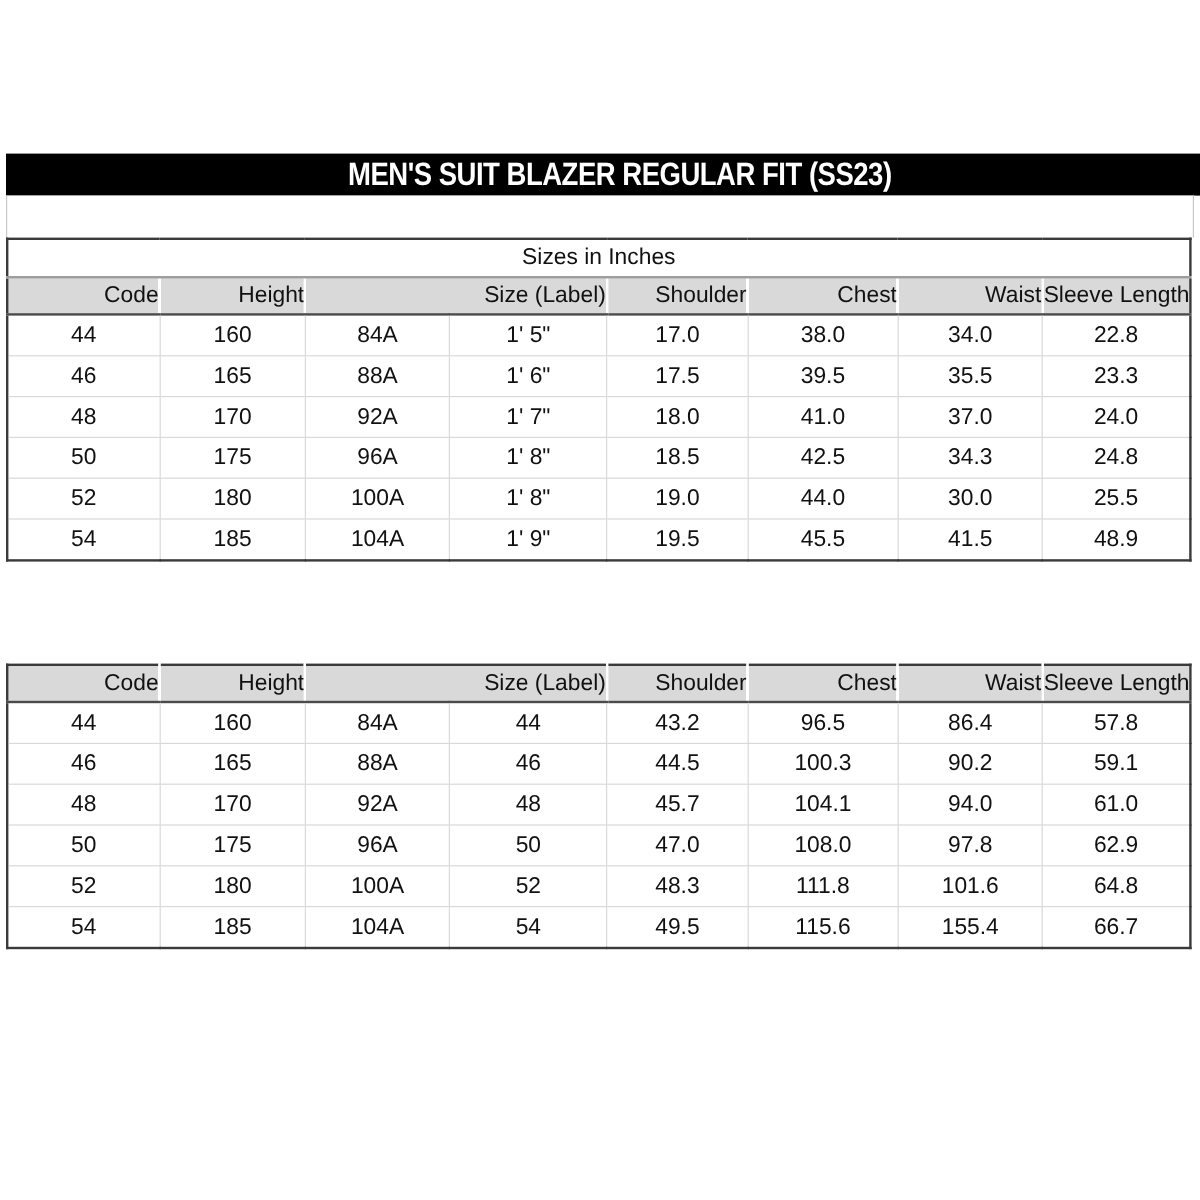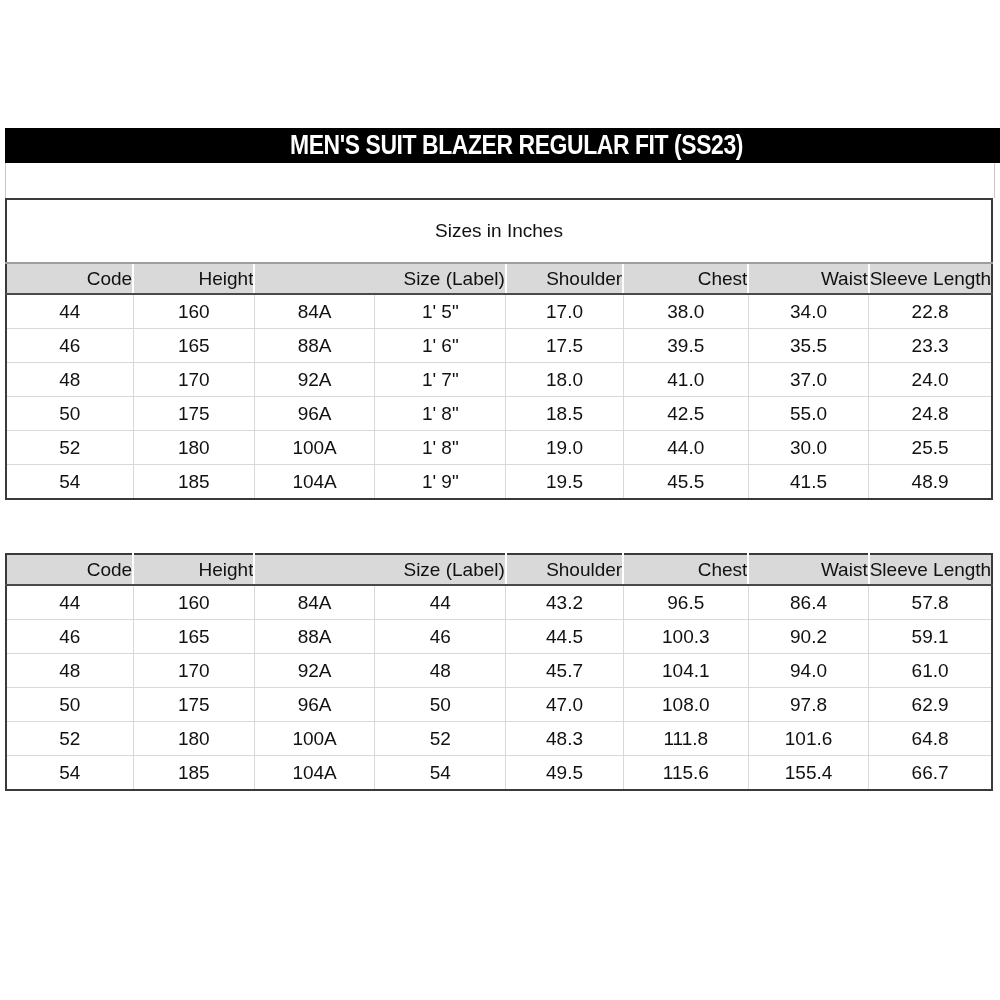--- a/index.html
+++ b/index.html
@@ -53,21 +53,21 @@
     table-layout:fixed;
     border:2px solid var(--outer-border);
     font-size:19px;
   }
   .caption-row th{
     height:30px;
     font-weight:normal;
     background:#ffffff;
     text-align:center;
     border-bottom:2px solid var(--caption-underline);
-    padding:16px;
+    padding:0;
   }
   .header-row th{
     height:29px;
     font-weight:normal;
     background:var(--header-bg);
     text-align:right;
     border-bottom:2px solid var(--header-underline);
     padding:0;
     overflow:hidden;
     white-space:nowrap;
@@ -149,21 +149,21 @@
           <td>37.0</td>
           <td>24.0</td>
         </tr>
         <tr>
           <td>50</td>
           <td>175</td>
           <td>96A</td>
           <td>1' 8"</td>
           <td>18.5</td>
           <td>42.5</td>
-          <td>55.0</td>
+          <td>34.3</td>
           <td>24.8</td>
         </tr>
         <tr>
           <td>52</td>
           <td>180</td>
           <td>100A</td>
           <td>1' 8"</td>
           <td>19.0</td>
           <td>44.0</td>
           <td>30.0</td>

